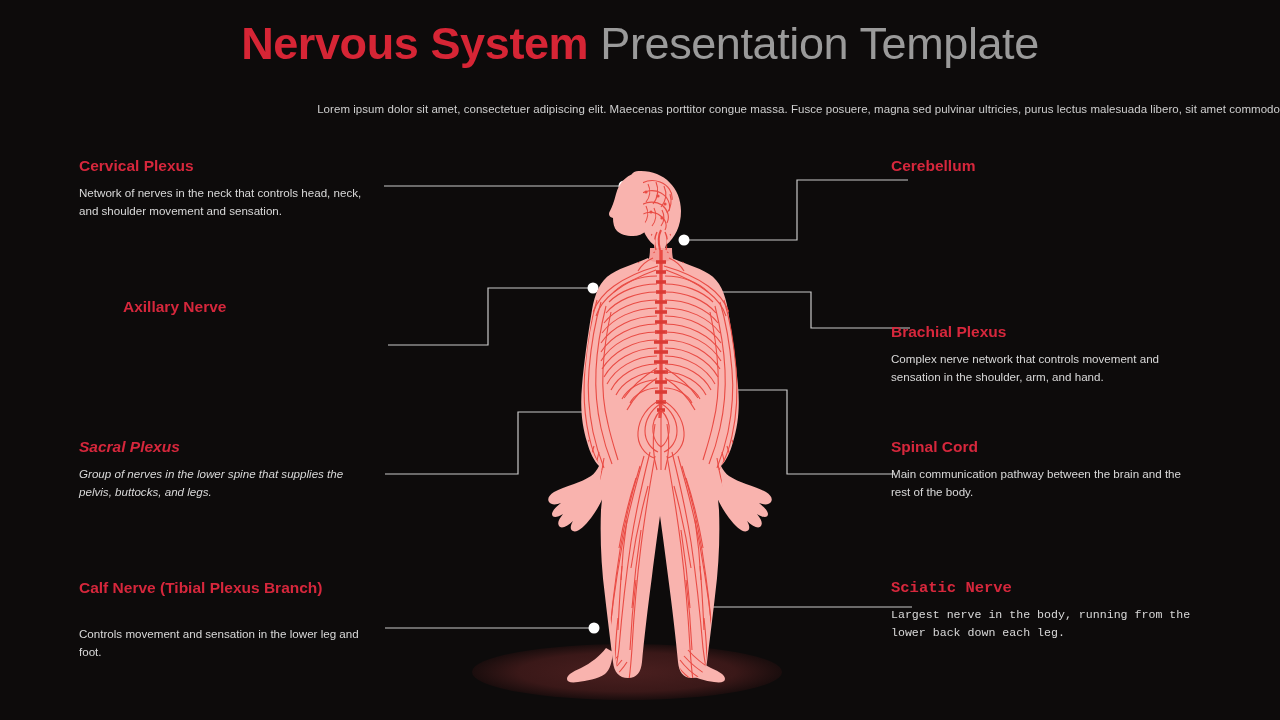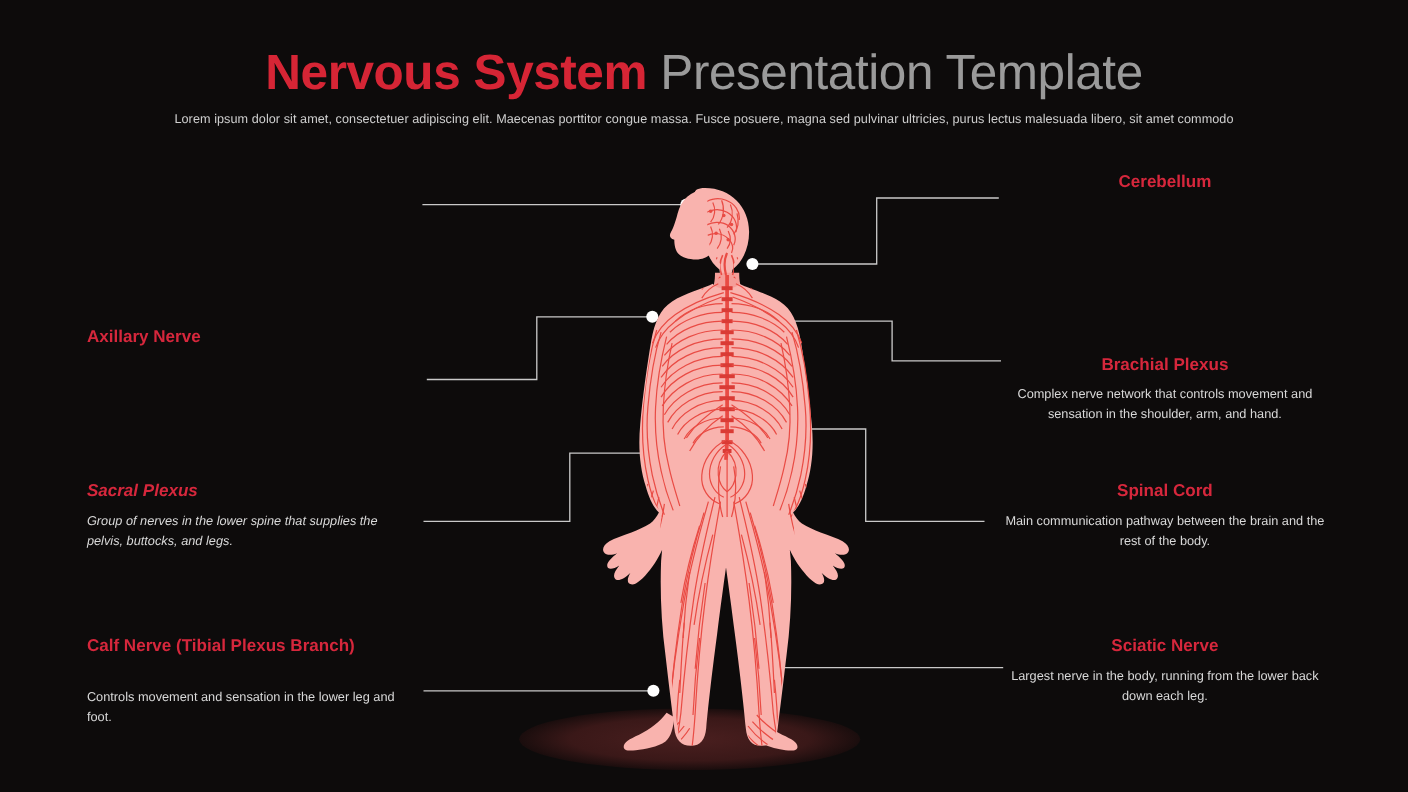--- a/index.html
+++ b/index.html
@@ -11,49 +11,49 @@
   }
   #slide {
     position:relative;
     width:1280px; height:720px;
     background:#0d0b0b;
   }
 
   
   #title-block {
     position:absolute;
-    top:40px; left:0; width:1280px;
+    top:18px; left:0; width:1280px;
     text-align:center;
   }
   #title-line {
     font-size:45px;
     font-weight:bold;
     letter-spacing:-0.4px;
     white-space:nowrap;
   }
   .title-accent { color:#d62535; }
   .title-rest   { color:#9a9a9a; font-weight:normal; }
 
   #subtitle {
     position:absolute;
     top:103px; left:0; width:1280px;
-    text-align:center;
+    text-align:right;
     font-size:11.5px;
     color:#cfcfcf;
     letter-spacing:0.05px;
     white-space:nowrap;
   }
 
   
   .info {
     position:absolute;
     width:300px;
   }
   .info-left  { left:79px;  text-align:left; }
-  .info-right { right:71px; text-align:center; }
+  .info-right { right:89px; text-align:left; }
 
   .info-title {
     font-size:15.5px;
     font-weight:bold;
     color:#d6273c;
     margin-bottom:9px;
     white-space:nowrap;
   }
   .info-left.wide { width:330px; }
   .info-desc {
@@ -427,22 +427,26 @@
         <path d="M704,618 C706,636 707,652 707,666"></path>
 
         <path d="M688,650 C695,658 704,665 714,671"></path>
         <path d="M684,656 C691,664 700,671 710,677"></path>
         <path d="M680,660 C686,668 694,675 703,680"></path>
         <path d="M675,662 C680,670 687,677 695,682"></path>
       </g>
     </g>
   </svg>
 
-
-  <div class="info info-left" style="top:298px;">
+  <div class="info info-left" style="top:157px;">
+    <div class="info-title">Cervical Plexus</div>
+    <div class="info-desc">Network of nerves in the neck that controls head, neck, and shoulder movement and sensation.</div>
+  </div>
+
+  <div class="info info-left" style="top:298px;margin-left:44px;">
     <div class="info-title">Axillary Nerve</div>
   </div>
 
   <div class="info info-left" style="top:438px;font-style:italic;">
     <div class="info-title">Sacral Plexus</div>
     <div class="info-desc">Group of nerves in the lower spine that supplies the pelvis, buttocks, and legs.</div>
   </div>
 
   <div class="info info-left wide" style="top:579px;">
     <div class="info-title">Calf Nerve (Tibial Plexus Branch)</div>
@@ -456,18 +460,18 @@
   <div class="info info-right" style="top:298px;margin-top:25px;">
     <div class="info-title">Brachial Plexus</div>
     <div class="info-desc">Complex nerve network that controls movement and sensation in the shoulder, arm, and hand.</div>
   </div>
 
   <div class="info info-right" style="top:438px;">
     <div class="info-title">Spinal Cord</div>
     <div class="info-desc">Main communication pathway between the brain and the rest of the body.</div>
   </div>
 
-  <div class="info info-right" style="top:579px;">
+  <div class="info info-right" style="top:579px;font-family:Liberation Mono, monospace;">
     <div class="info-title">Sciatic Nerve</div>
     <div class="info-desc">Largest nerve in the body, running from the lower back down each leg.</div>
   </div>
 
 </div>
 
 </body></html>

